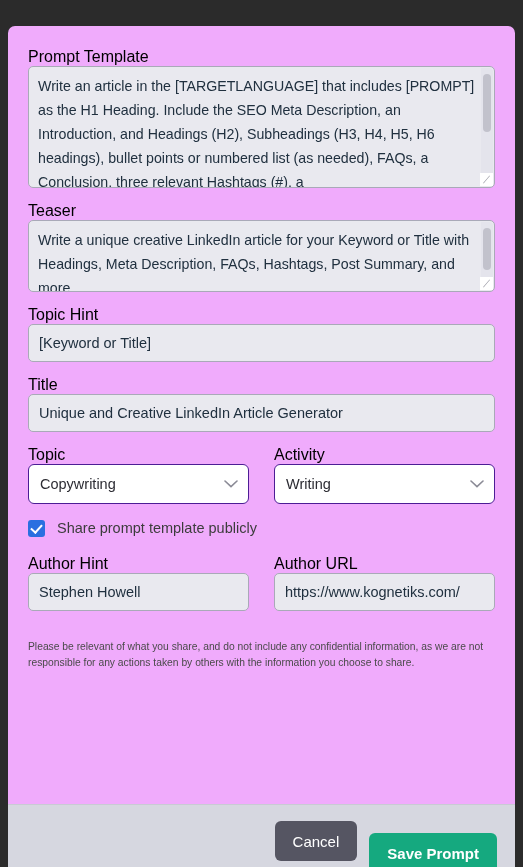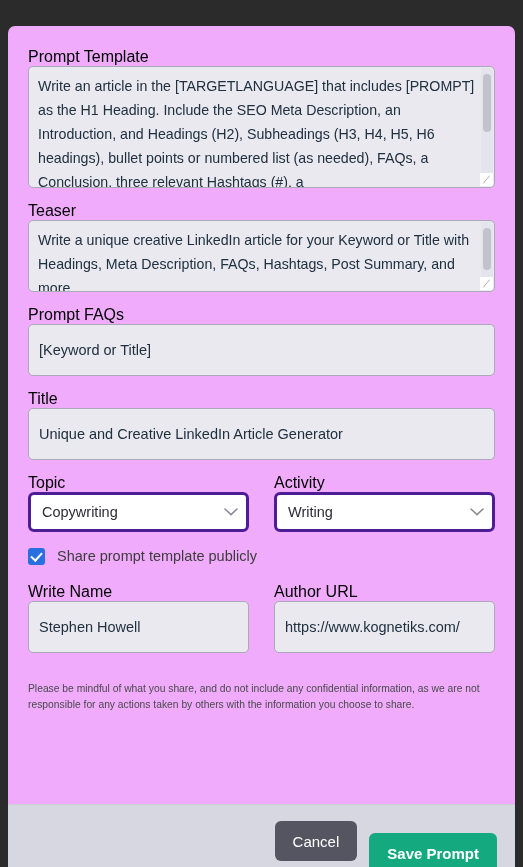--- a/index.html
+++ b/index.html
@@ -72,39 +72,39 @@
   input.txt {
     width: 100%;
     display: block;
     font-family: "Liberation Sans", sans-serif;
     font-size: 14.5px;
     color: #20303f;
     background: #e9e9ef;
     border: 1px solid #a9a9b8;
     border-radius: 5px;
     padding: 9px 10px;
-    height: 52px;
+    height: 38px;
     outline: none;
   }
   .field-block { margin-bottom: 14px; }
   .two-col {
     display: flex;
     gap: 25px;
   }
   .two-col > div { flex: 1 1 0; min-width: 0; }
   .sel-wrap { position: relative; }
   select.sel {
     width: 100%;
     appearance: none;
     -webkit-appearance: none;
     font-family: "Liberation Sans", sans-serif;
     font-size: 14.5px;
     color: #2c2c33;
     background: #ffffff;
-    border: 3px solid #4c1d95;
+    border: 1px solid #4c1d95;
     border-radius: 6px;
     padding: 9px 30px 9px 11px;
     height: 40px;
     outline: none;
   }
   .chev {
     position: absolute;
     right: 11px; top: 50%;
     transform: translateY(-50%);
     pointer-events: none;
@@ -185,21 +185,21 @@
 
     <label>Teaser</label>
     <div class="ta-wrap">
       <textarea class="ta ta-small" style="">Write a unique creative LinkedIn article for your Keyword or Title with Headings, Meta Description, FAQs, Hashtags, Post Summary, and more.</textarea>
       <div class="sb-track"></div>
       <div class="sb-thumb" style="top:8px;height:42px;"></div>
       <div class="resize-grip">⟋</div>
     </div>
 
     <div class="field-block">
-      <label>Prompt FAQs</label>
+      <label>Topic Hint</label>
       <input class="txt" type="text" value="[Keyword or Title]" style="">
     </div>
 
     <div class="field-block">
       <label>Title</label>
       <input class="txt" type="text" value="Unique and Creative LinkedIn Article Generator" style="">
     </div>
 
     <div class="two-col">
       <div>
@@ -230,30 +230,30 @@
       </div>
     </div>
 
     <div class="cb-row">
       <div class="cbox"></div>
       <span class="cb-label">Share prompt template publicly</span>
     </div>
 
     <div class="two-col">
       <div>
-        <label>Write Name</label>
+        <label>Author Hint</label>
         <input class="txt" type="text" value="Stephen Howell" style="">
       </div>
       <div>
         <label>Author URL</label>
         <input class="txt" type="text" value="https://www.kognetiks.com/" style="">
       </div>
     </div>
 
-    <p class="disclaimer">Please be mindful of what you share, and do not include any confidential information, as we are not responsible for any actions taken by others with the information you choose to share.</p>
+    <p class="disclaimer">Please be relevant of what you share, and do not include any confidential information, as we are not responsible for any actions taken by others with the information you choose to share.</p>
   </div>
 
   <div id="footer">
     <button class="btn btn-cancel">Cancel</button>
     <button class="btn btn-save">Save Prompt</button>
   </div>
 
 </div>
 
 </body></html>

